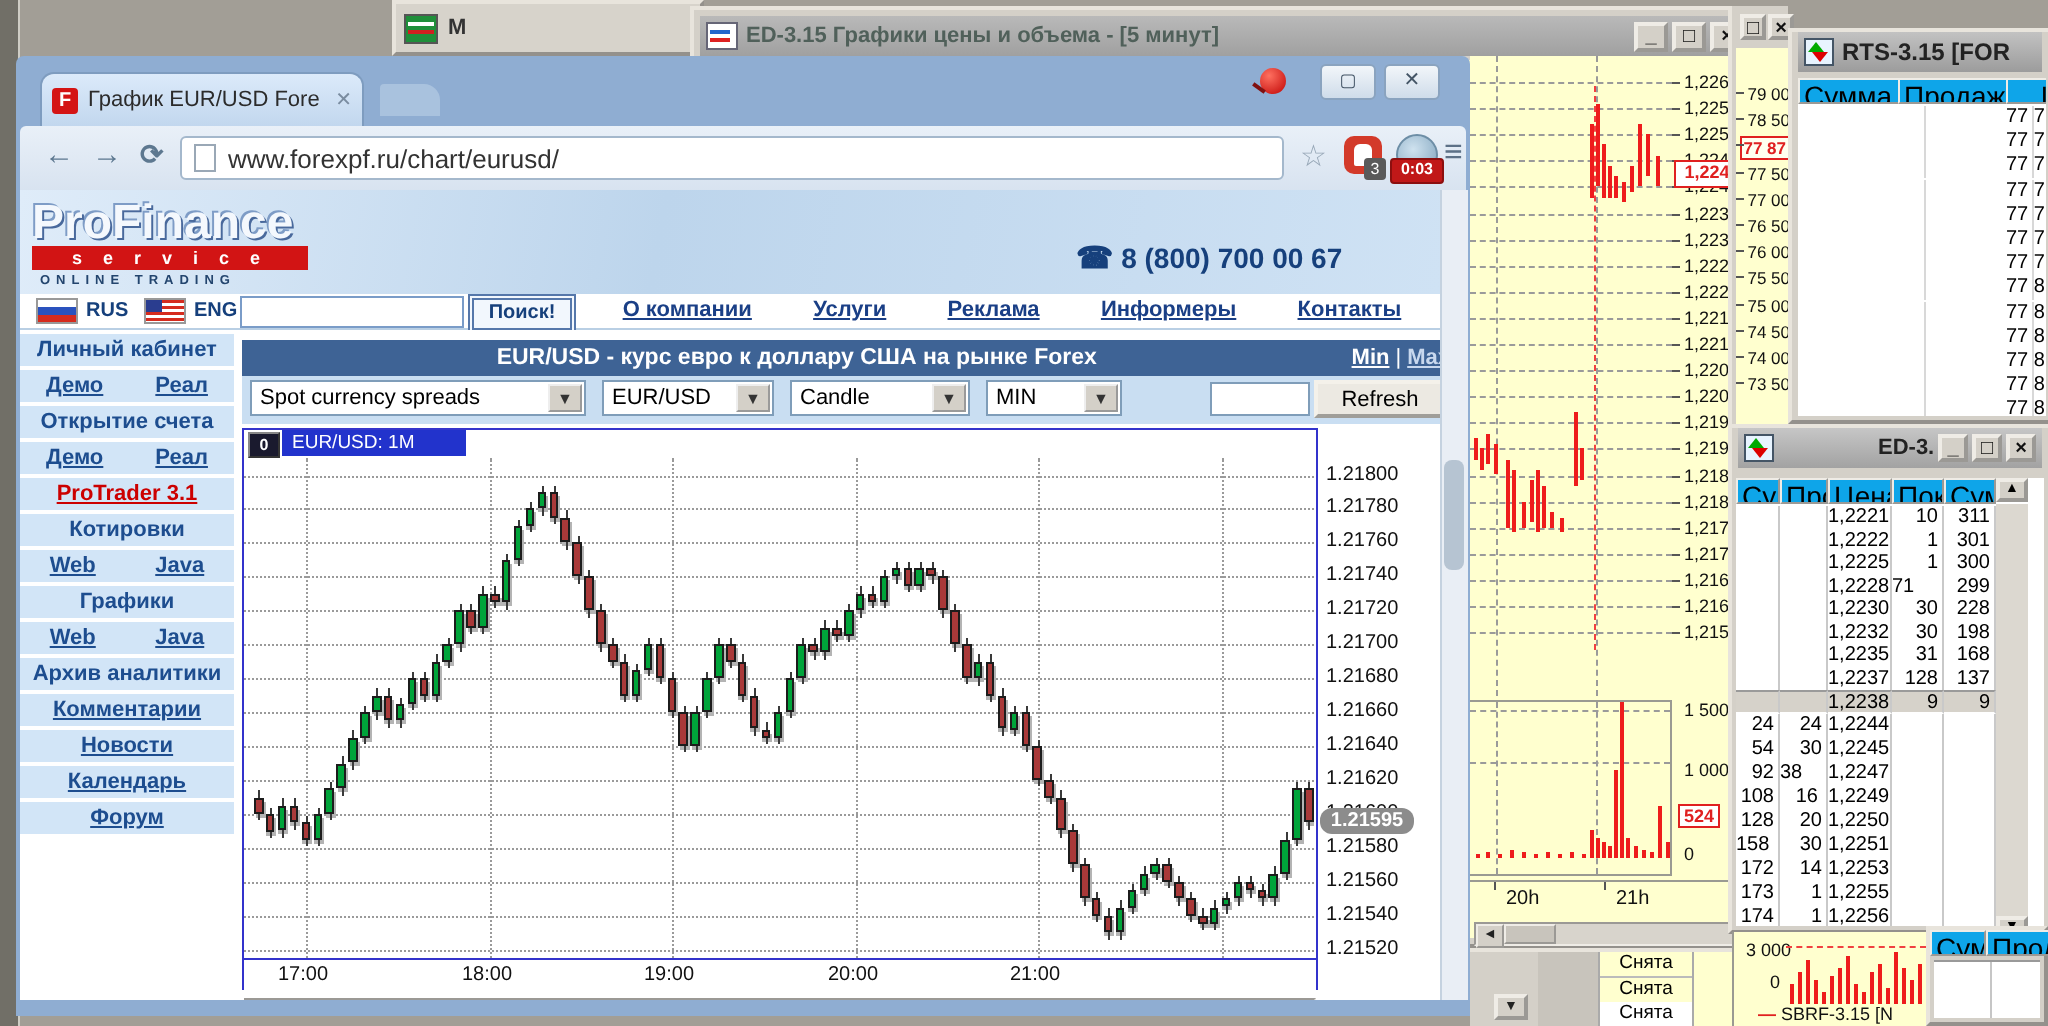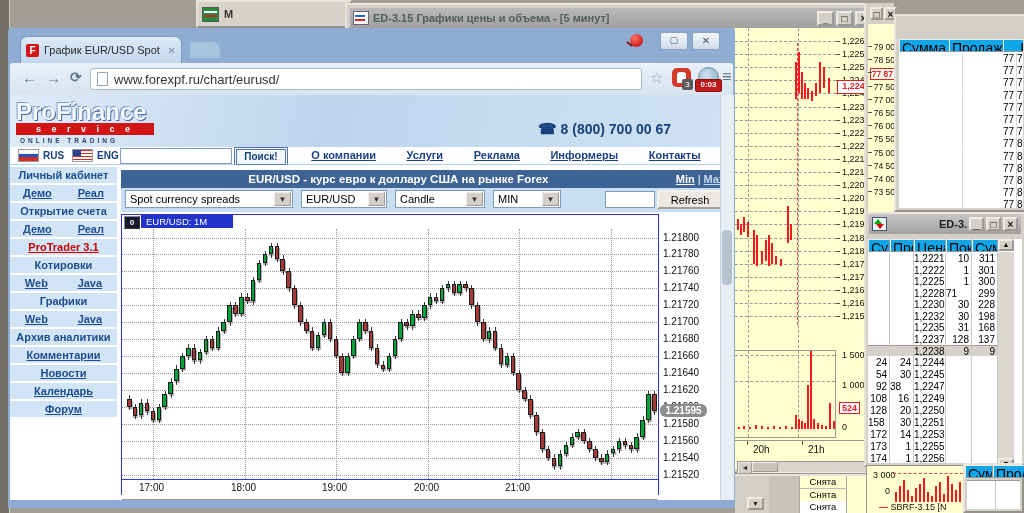--- a/index.html
+++ b/index.html
@@ -246,21 +246,21 @@
 
     <div class="abs" style="left:614px;top:4px;width:26px;height:17px;">
       <div style="position:absolute;left:8px;top:2px;width:13px;height:13px;border-radius:50%;background:radial-gradient(circle at 35% 30%,#ff7060,#c00505);"></div>
       <div style="position:absolute;left:4px;top:11px;width:7px;height:2px;background:#801010;transform:rotate(35deg);"></div>
     </div>
     <div class="abs" style="left:652px;top:4px;width:26px;height:16px;background:linear-gradient(#f2f6fa,#cfdcea);border:1px solid #8aa3bf;border-radius:3px;font-size:9px;text-align:center;line-height:15px;color:#456;">▢</div>
     <div class="abs" style="left:684px;top:4px;width:26px;height:16px;background:linear-gradient(#f2f6fa,#cfdcea);border:1px solid #8aa3bf;border-radius:3px;font-size:10px;text-align:center;line-height:15px;color:#456;">✕</div>
 
     <div id="tab">
       <div style="width:13px;height:13px;background:#d41414;border-radius:2px;color:#fff;font-size:10px;font-weight:bold;text-align:center;line-height:13px;margin-right:5px;">F</div>
-      <span style="font-size:11px;color:#2b2b2b;white-space:nowrap;overflow:hidden;flex:1;">График EUR/USD Spot</span>
+      <span style="font-size:11px;color:#2b2b2b;white-space:nowrap;overflow:hidden;flex:1;">График EUR/USD Fore</span>
       <span style="font-size:10px;color:#7a8ca0;margin-left:4px;">✕</span>
     </div>
     <div class="abs" style="left:182px;top:14px;width:30px;height:16px;background:#a9c2de;border-radius:2px 8px 0 0;"></div>
 
     <div class="abs" style="left:2px;top:35px;width:723px;height:32px;background:linear-gradient(#e9f0f8,#d8e3f0);border-bottom:1px solid #a8bed4;border-radius:3px 3px 0 0;">
       <span class="abs navglyph" style="left:12px;top:6px;">←</span>
       <span class="abs navglyph" style="left:36px;top:6px;">→</span>
       <span class="abs navglyph" style="left:60px;top:6px;font-size:14px;">⟳</span>
       <div id="urlbox">
         <div style="width:9px;height:12px;border:1px solid #9aa8b6;background:#fff;margin-right:6px;"></div>
@@ -693,20 +693,27 @@
         </div>
       </div>
     </div>
 
     <div class="abs" style="left:712px;top:67px;width:13px;height:405px;background:#e9eef5;border-left:1px solid #c5d2e0;">
       <div style="position:absolute;left:1px;top:135px;width:10px;height:55px;background:#b6c4d2;border-radius:4px;"></div>
     </div>
   </div>
 
   <div class="win" style="left:894px;top:14px;width:132px;height:198px;">
+    <div class="titlebar" style="background:linear-gradient(#c2c2c2,#9c9c9c);">
+      <div style="width:13px;height:12px;background:#e8f4ff;border:1px solid #456;position:relative;">
+        <div style="position:absolute;left:1px;top:1px;width:0;height:0;border-left:4px solid transparent;border-right:4px solid transparent;border-bottom:5px solid #0a0;"></div>
+        <div style="position:absolute;left:3px;top:6px;width:0;height:0;border-left:4px solid transparent;border-right:4px solid transparent;border-top:5px solid #d00;"></div>
+      </div>
+      <span class="ttl" style="color:#222;font-size:12px;">RTS-3.15 [FOR</span>
+    </div>
     <div class="abs" id="rtsBook" style="left:3px;top:23px;right:1px;bottom:2px;background:#fff;overflow:hidden;">
         <div class="cell hdrcell" style="left: 0px; top: 0px; width: 64px; height: 13px;">Сумма</div>
         <div class="cell hdrcell" style="left: 50px; top: 0px; width: 68px; height: 13px;">Продаж.</div>
         <div class="cell hdrcell" style="left: 104px; top: 0px; width: 54px; height: 13px; text-align: right; padding-right: 2px;">Цена</div>
         <div class="cell" style="left: 0px; top: 14px; width: 64px; height: 12px; border-right: 1px solid rgb(216, 216, 216);"></div>
         <div class="cell" style="left: 50px; top: 14px; width: 68px; height: 12px; border-right: 1px solid rgb(216, 216, 216);"></div>
         <div class="cell" style="left: 104px; top: 14px; width: 54px; height: 12px; border-right: 1px solid rgb(216, 216, 216);">77 7</div>
         <div class="cell" style="left: 0px; top: 26.2px; width: 64px; height: 12px; border-right: 1px solid rgb(216, 216, 216);"></div>
         <div class="cell" style="left: 50px; top: 26.2px; width: 68px; height: 12px; border-right: 1px solid rgb(216, 216, 216);"></div>
         <div class="cell" style="left: 104px; top: 26.2px; width: 54px; height: 12px; border-right: 1px solid rgb(216, 216, 216);">77 7</div>

